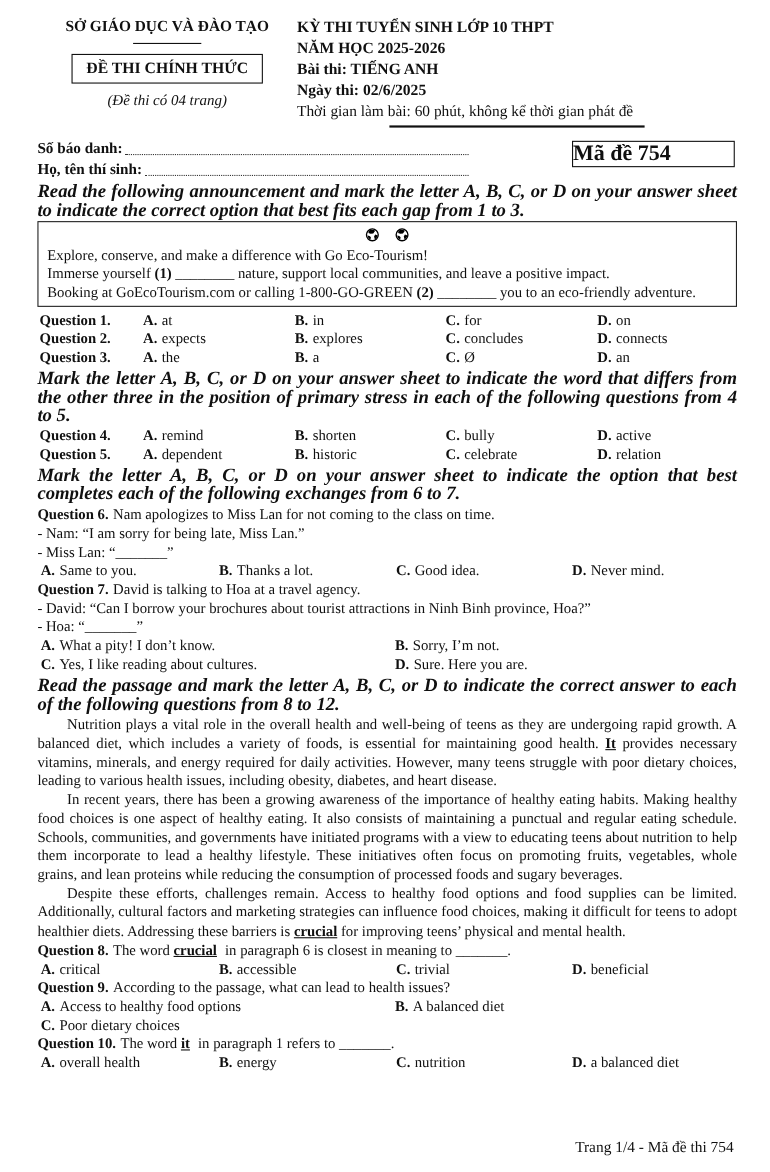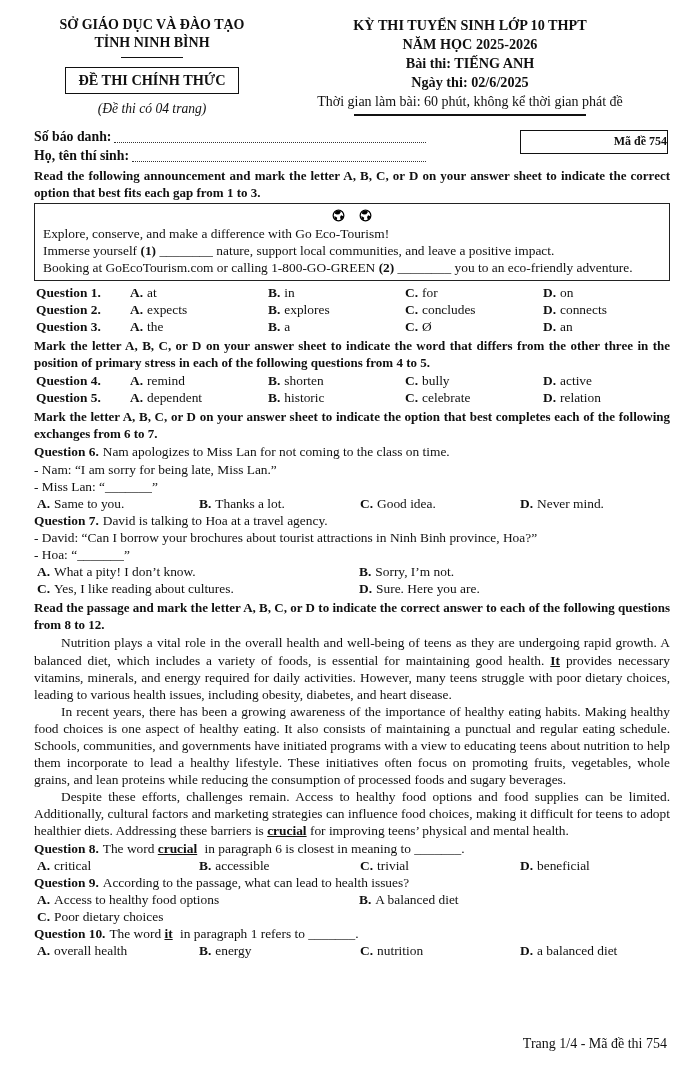--- a/index.html
+++ b/index.html
@@ -8,35 +8,35 @@
     padding:16px 30px 0 34px;
     background:#ffffff;color:#101010;
     font-family:"Liberation Serif",serif;
     font-size:13.4px;line-height:17.1px;
     position:relative;overflow:hidden;
   }
   b{font-weight:bold;}
   
   .hdr{display:flex;}
   .hdr-left{width:236px;flex-shrink:0;text-align:center;font-weight:bold;font-size:14px;line-height:18px;}
-  .hdr-right{flex:1;text-align:center;font-weight:bold;font-size:14.2px;line-height:19px;}
+  .hdr-right{flex:1;font-weight:bold;font-size:14.2px;line-height:19px;}
   .rule-sm{width:62px;border-top:1.8px solid #111;margin:5px auto 9px;}
   .exam-box{display:inline-block;border:1.7px solid #111;padding:3px 12px 4px;font-size:14.3px;}
   .pages-note{font-weight:normal;font-style:italic;font-size:13.6px;margin-top:6px;}
   .duration{font-weight:normal;font-size:14px;}
   .rule-md{width:232px;border-top:2px solid #111;margin:3px auto 0;}
   
   .cand-row{display:flex;justify-content:space-between;margin-top:10px;}
   .cand-left{width:392px;}
   .cand-line{display:flex;font-size:13.8px;line-height:18.5px;}
   .cand-line b{white-space:nowrap;}
   .dots{flex:1;border-bottom:1.7px dotted #333;margin:0 0 3.5px 3px;}
-  .code-box{border:1.7px solid #111;width:146px;text-align:right;font-weight:bold;font-size:12px;margin:2px 2px 0 0;padding:2px 0 3px;align-self:flex-start;}
-  
-  .sec{font-weight:bold;text-align:justify;margin:2px 0 1px;font-size:13px;}
+  .code-box{border:1.7px solid #111;width:146px;text-align:left;font-weight:bold;font-size:20px;margin:2px 2px 0 0;padding:2px 0 3px;align-self:flex-start;}
+  
+  .sec{font-weight:bold;font-style:italic;text-align:justify;margin:2px 0 1px;font-size:17px;}
   
   .ann-box{border:1.6px solid #222;margin:2px 0 3px;padding:2px 8px 3px;}
   .ann-title{text-align:center;font-weight:bold;margin:1px 0 1px;}
   .globe svg{vertical-align:-2px;margin:0 5px;}
   .ann-line{margin:0;}
   
   .qrow{display:grid;grid-template-columns:94px 138px 137px 138px 1fr;padding-left:2px;}
   .orow4{display:grid;grid-template-columns:162px 161px 160px 1fr;padding-left:3px;}
   .orow2{display:grid;grid-template-columns:322px 1fr;padding-left:3px;}
   .qlabel{font-weight:bold;}
@@ -48,21 +48,20 @@
   .para{margin:0;text-align:justify;text-indent:27px;}
   .kw{font-weight:bold;text-decoration:underline;}
   .footer{position:absolute;right:33px;bottom:13px;font-size:14px;}
 </style>
 </head>
 <body>
 
 <div class="hdr">
   <div class="hdr-left">
     <div>SỞ GIÁO DỤC VÀ ĐÀO TẠO</div>
-    <div>TỈNH NINH BÌNH</div>
     <div class="rule-sm"></div>
     <div class="exam-box">ĐỀ THI CHÍNH THỨC</div>
     <div class="pages-note">(Đề thi có 04 trang)</div>
   </div>
   <div class="hdr-right">
     <div>KỲ THI TUYỂN SINH LỚP 10 THPT</div>
     <div>NĂM HỌC 2025-2026</div>
     <div>Bài thi: TIẾNG ANH</div>
     <div>Ngày thi: 02/6/2025</div>
     <div class="duration">Thời gian làm bài: 60 phút, không kể thời gian phát đề</div>

